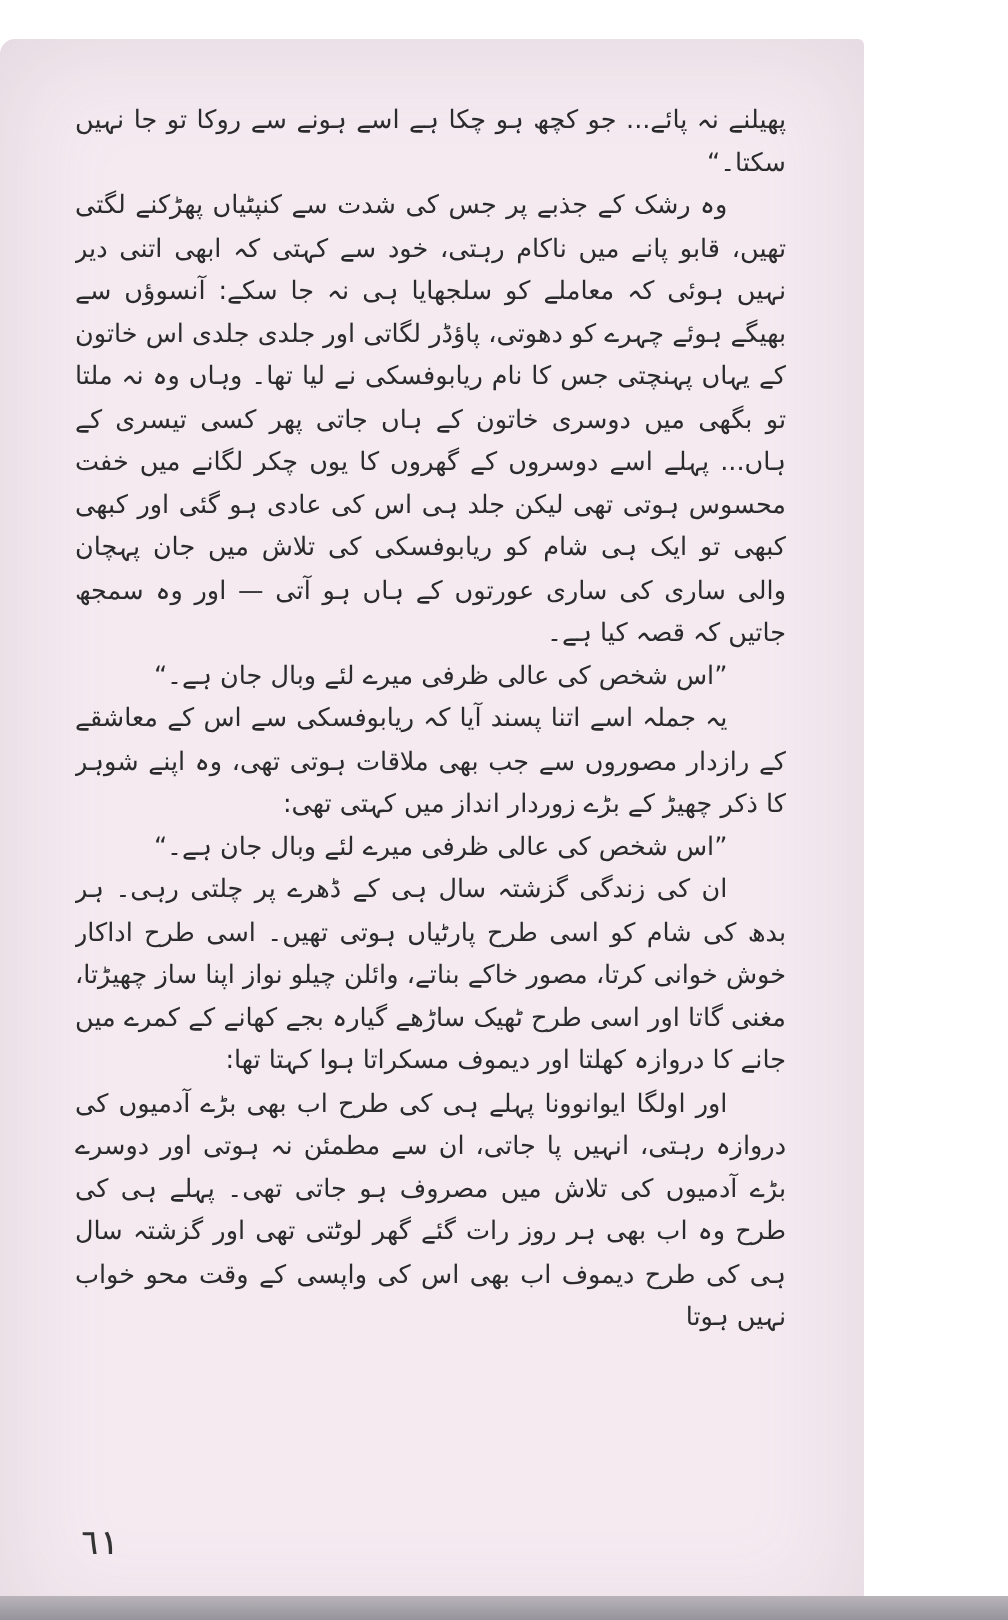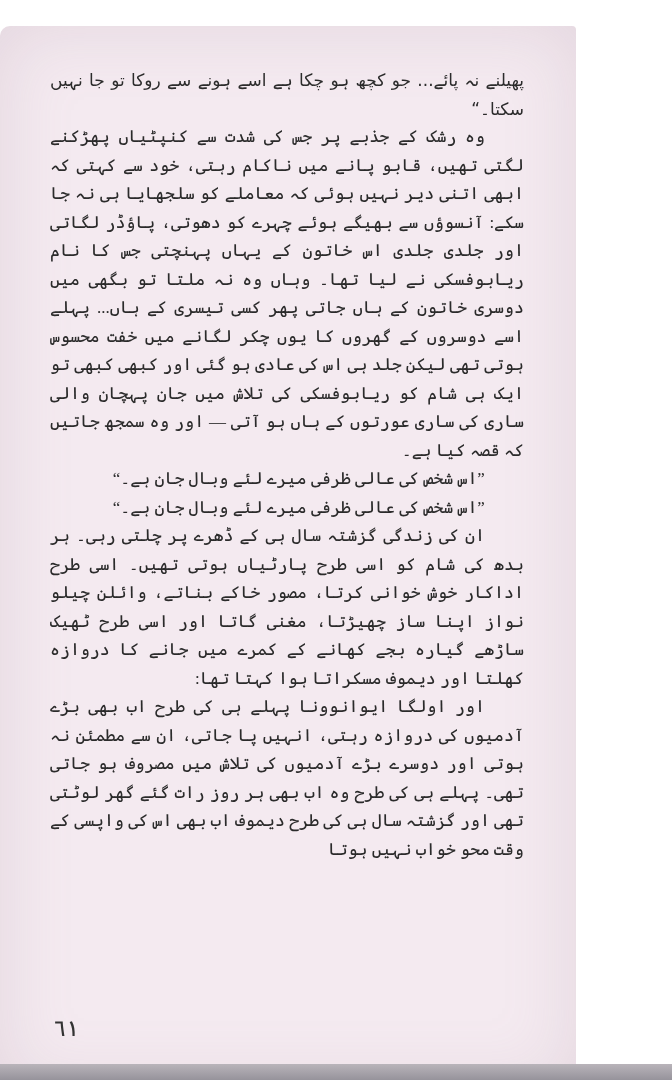--- a/index.html
+++ b/index.html
@@ -45,39 +45,39 @@
     font-size: 17px;
     line-height: 28.5px;
     text-align: justify;
     letter-spacing: 0.2px;
   }
   .text-block p {
     margin: 0;
   }
   .text-block p.indent {
     text-indent: 2.3em;
-    font-family: Liberation Serif, serif;
   }
   .page-number {
     position: absolute;
     left: 54px;
     bottom: 50px;
     direction: rtl;
     font-size: 21px;
     color: #333333;
-    font-family: Liberation Serif, serif;
+    font-family: Liberation Sans, sans-serif;
   }
 </style>
 </head>
 <body>
 
 <div class="scan-page" dir="rtl">
   <div class="text-block">
     <p>پھیلنے نہ پائے... جو کچھ ہو چکا ہے اسے ہونے سے روکا تو جا نہیں سکتا۔“</p>
     <p class="indent">وہ رشک کے جذبے پر جس کی شدت سے کنپٹیاں پھڑکنے لگتی تھیں، قابو پانے میں ناکام رہتی، خود سے کہتی کہ ابھی اتنی دیر نہیں ہوئی کہ معاملے کو سلجھایا ہی نہ جا سکے: آنسوؤں سے بھیگے ہوئے چہرے کو دھوتی، پاؤڈر لگاتی اور جلدی جلدی اس خاتون کے یہاں پہنچتی جس کا نام ریابوفسکی نے لیا تھا۔ وہاں وہ نہ ملتا تو بگھی میں دوسری خاتون کے ہاں جاتی پھر کسی تیسری کے ہاں... پہلے اسے دوسروں کے گھروں کا یوں چکر لگانے میں خفت محسوس ہوتی تھی لیکن جلد ہی اس کی عادی ہو گئی اور کبھی کبھی تو ایک ہی شام کو ریابوفسکی کی تلاش میں جان پہچان والی ساری کی ساری عورتوں کے ہاں ہو آتی — اور وہ سمجھ جاتیں کہ قصہ کیا ہے۔</p>
     <p class="indent">”اس شخص کی عالی ظرفی میرے لئے وبال جان ہے۔“</p>
+    <p class="indent">یہ جملہ اسے اتنا پسند آیا کہ ریابوفسکی سے اس کے معاشقے کے رازدار مصوروں سے جب بھی ملاقات ہوتی تھی، وہ اپنے شوہر کا ذکر چھیڑ کے بڑے زوردار انداز میں کہتی تھی:</p>
     <p class="indent">”اس شخص کی عالی ظرفی میرے لئے وبال جان ہے۔“</p>
     <p class="indent">ان کی زندگی گزشتہ سال ہی کے ڈھرے پر چلتی رہی۔ ہر بدھ کی شام کو اسی طرح پارٹیاں ہوتی تھیں۔ اسی طرح اداکار خوش خوانی کرتا، مصور خاکے بناتے، وائلن چیلو نواز اپنا ساز چھیڑتا، مغنی گاتا اور اسی طرح ٹھیک ساڑھے گیارہ بجے کھانے کے کمرے میں جانے کا دروازہ کھلتا اور دیموف مسکراتا ہوا کہتا تھا:</p>
     <p class="indent">اور اولگا ایوانوونا پہلے ہی کی طرح اب بھی بڑے آدمیوں کی دروازہ رہتی، انہیں پا جاتی، ان سے مطمئن نہ ہوتی اور دوسرے بڑے آدمیوں کی تلاش میں مصروف ہو جاتی تھی۔ پہلے ہی کی طرح وہ اب بھی ہر روز رات گئے گھر لوٹتی تھی اور گزشتہ سال ہی کی طرح دیموف اب بھی اس کی واپسی کے وقت محو خواب نہیں ہوتا</p>
   </div>
   <div class="page-number">۶۱</div>
 </div>
 <div class="scan-edge"></div>
 
 </body></html>

